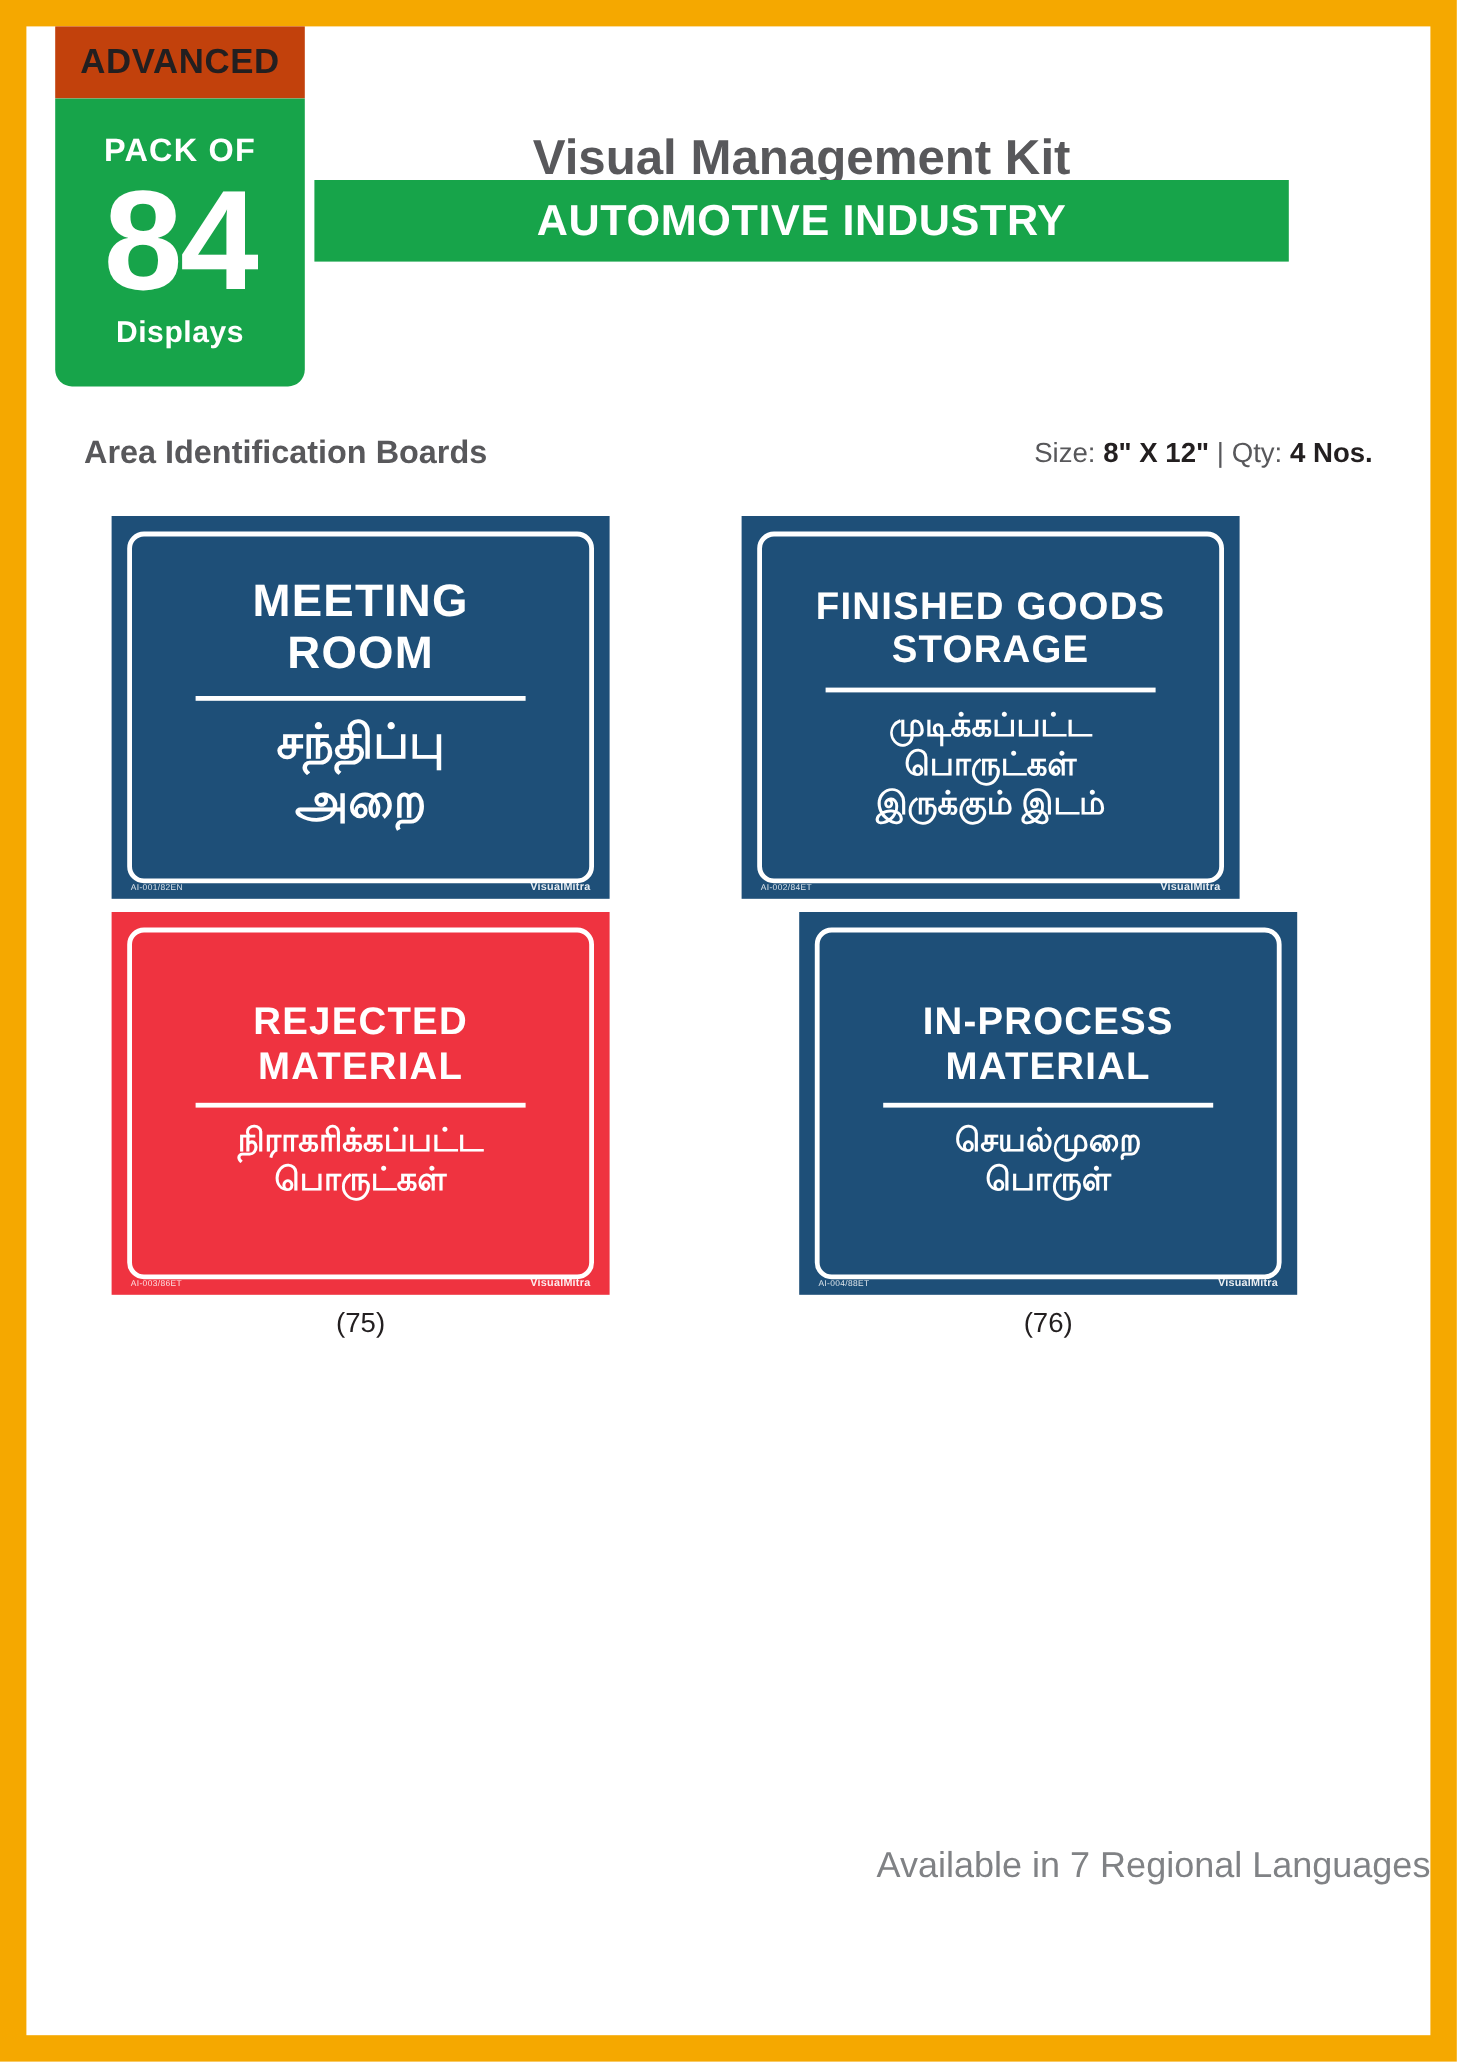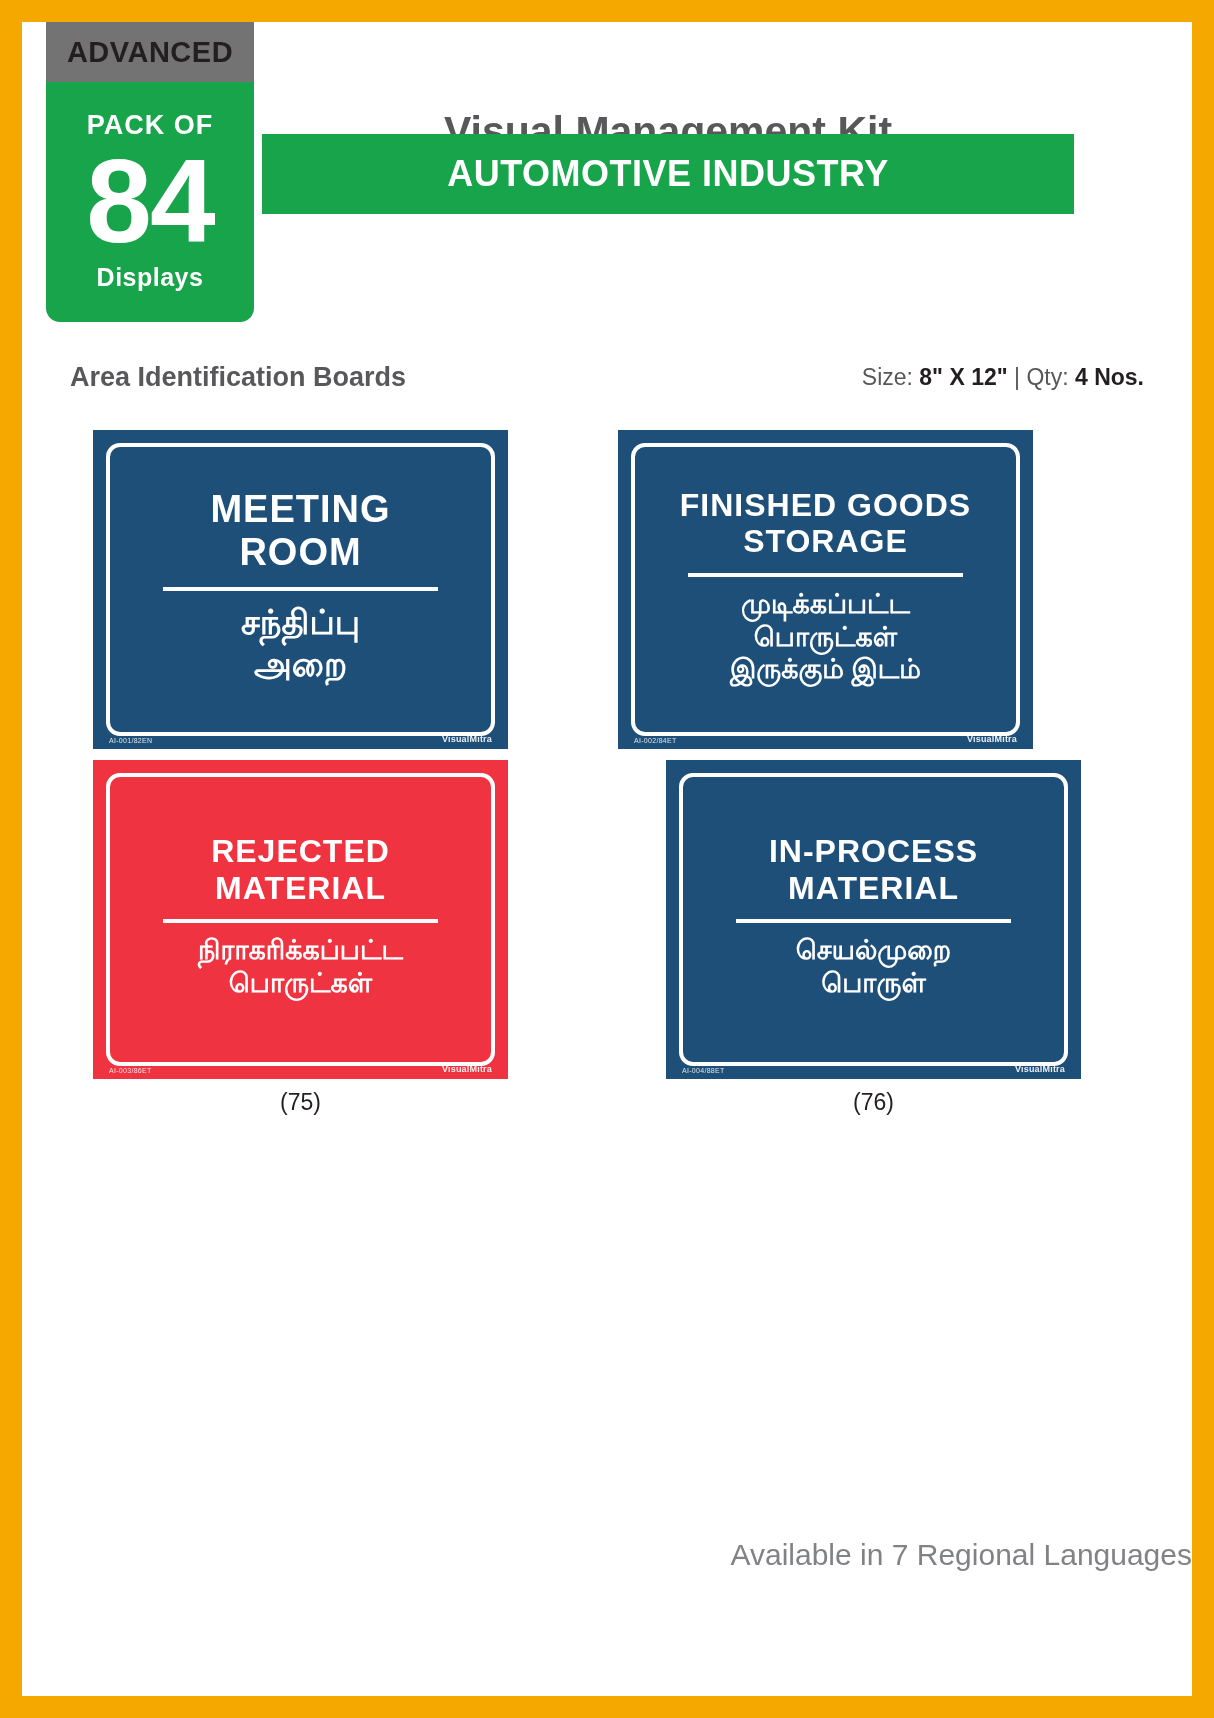--- a/index.html
+++ b/index.html
@@ -19,21 +19,21 @@
     background: #ffffff;
   }
 
   
   .advanced-badge {
     position: absolute;
     left: 24px;
     top: 0px;
     width: 208px;
     height: 60px;
-    background: #737373;
+    background: #c2410c;
     display: flex;
     align-items: center;
     justify-content: center;
   }
   .advanced-badge span {
     font-size: 29px;
     font-weight: bold;
     letter-spacing: 0.5px;
     color: #231f20;
   }
@@ -73,23 +73,23 @@
     width: 812px;
     text-align: center;
     font-size: 41px;
     font-weight: bold;
     color: #58585b;
     margin-top: 36px;
   }
   .industry-bar {
     position: absolute;
     left: 240px;
-    top: 112px;
+    top: 128px;
     width: 812px;
-    height: 80px;
+    height: 68px;
     background: #17a44a;
     display: flex;
     align-items: center;
     justify-content: center;
   }
   .industry-bar span {
     color: #ffffff;
     font-size: 36px;
     font-weight: bold;
     letter-spacing: 0.5px;
@@ -161,21 +161,21 @@
     width: 78%;
     height: 4px;
     background: #ffffff;
     margin: 13px 0 11px;
   }
   .sign .ta {
     color: #ffffff;
     font-weight: bold;
     text-align: center;
     line-height: 1.22;
-    font-size: 34px;
+    font-size: 40px;
   }
   .sign.size-md .ta { font-size: 27px; }
   .sign .code {
     position: absolute;
     left: 16px;
     bottom: 5px;
     font-size: 7px;
     color: #ffffff;
     opacity: 0.85;
     letter-spacing: 0.3px;

